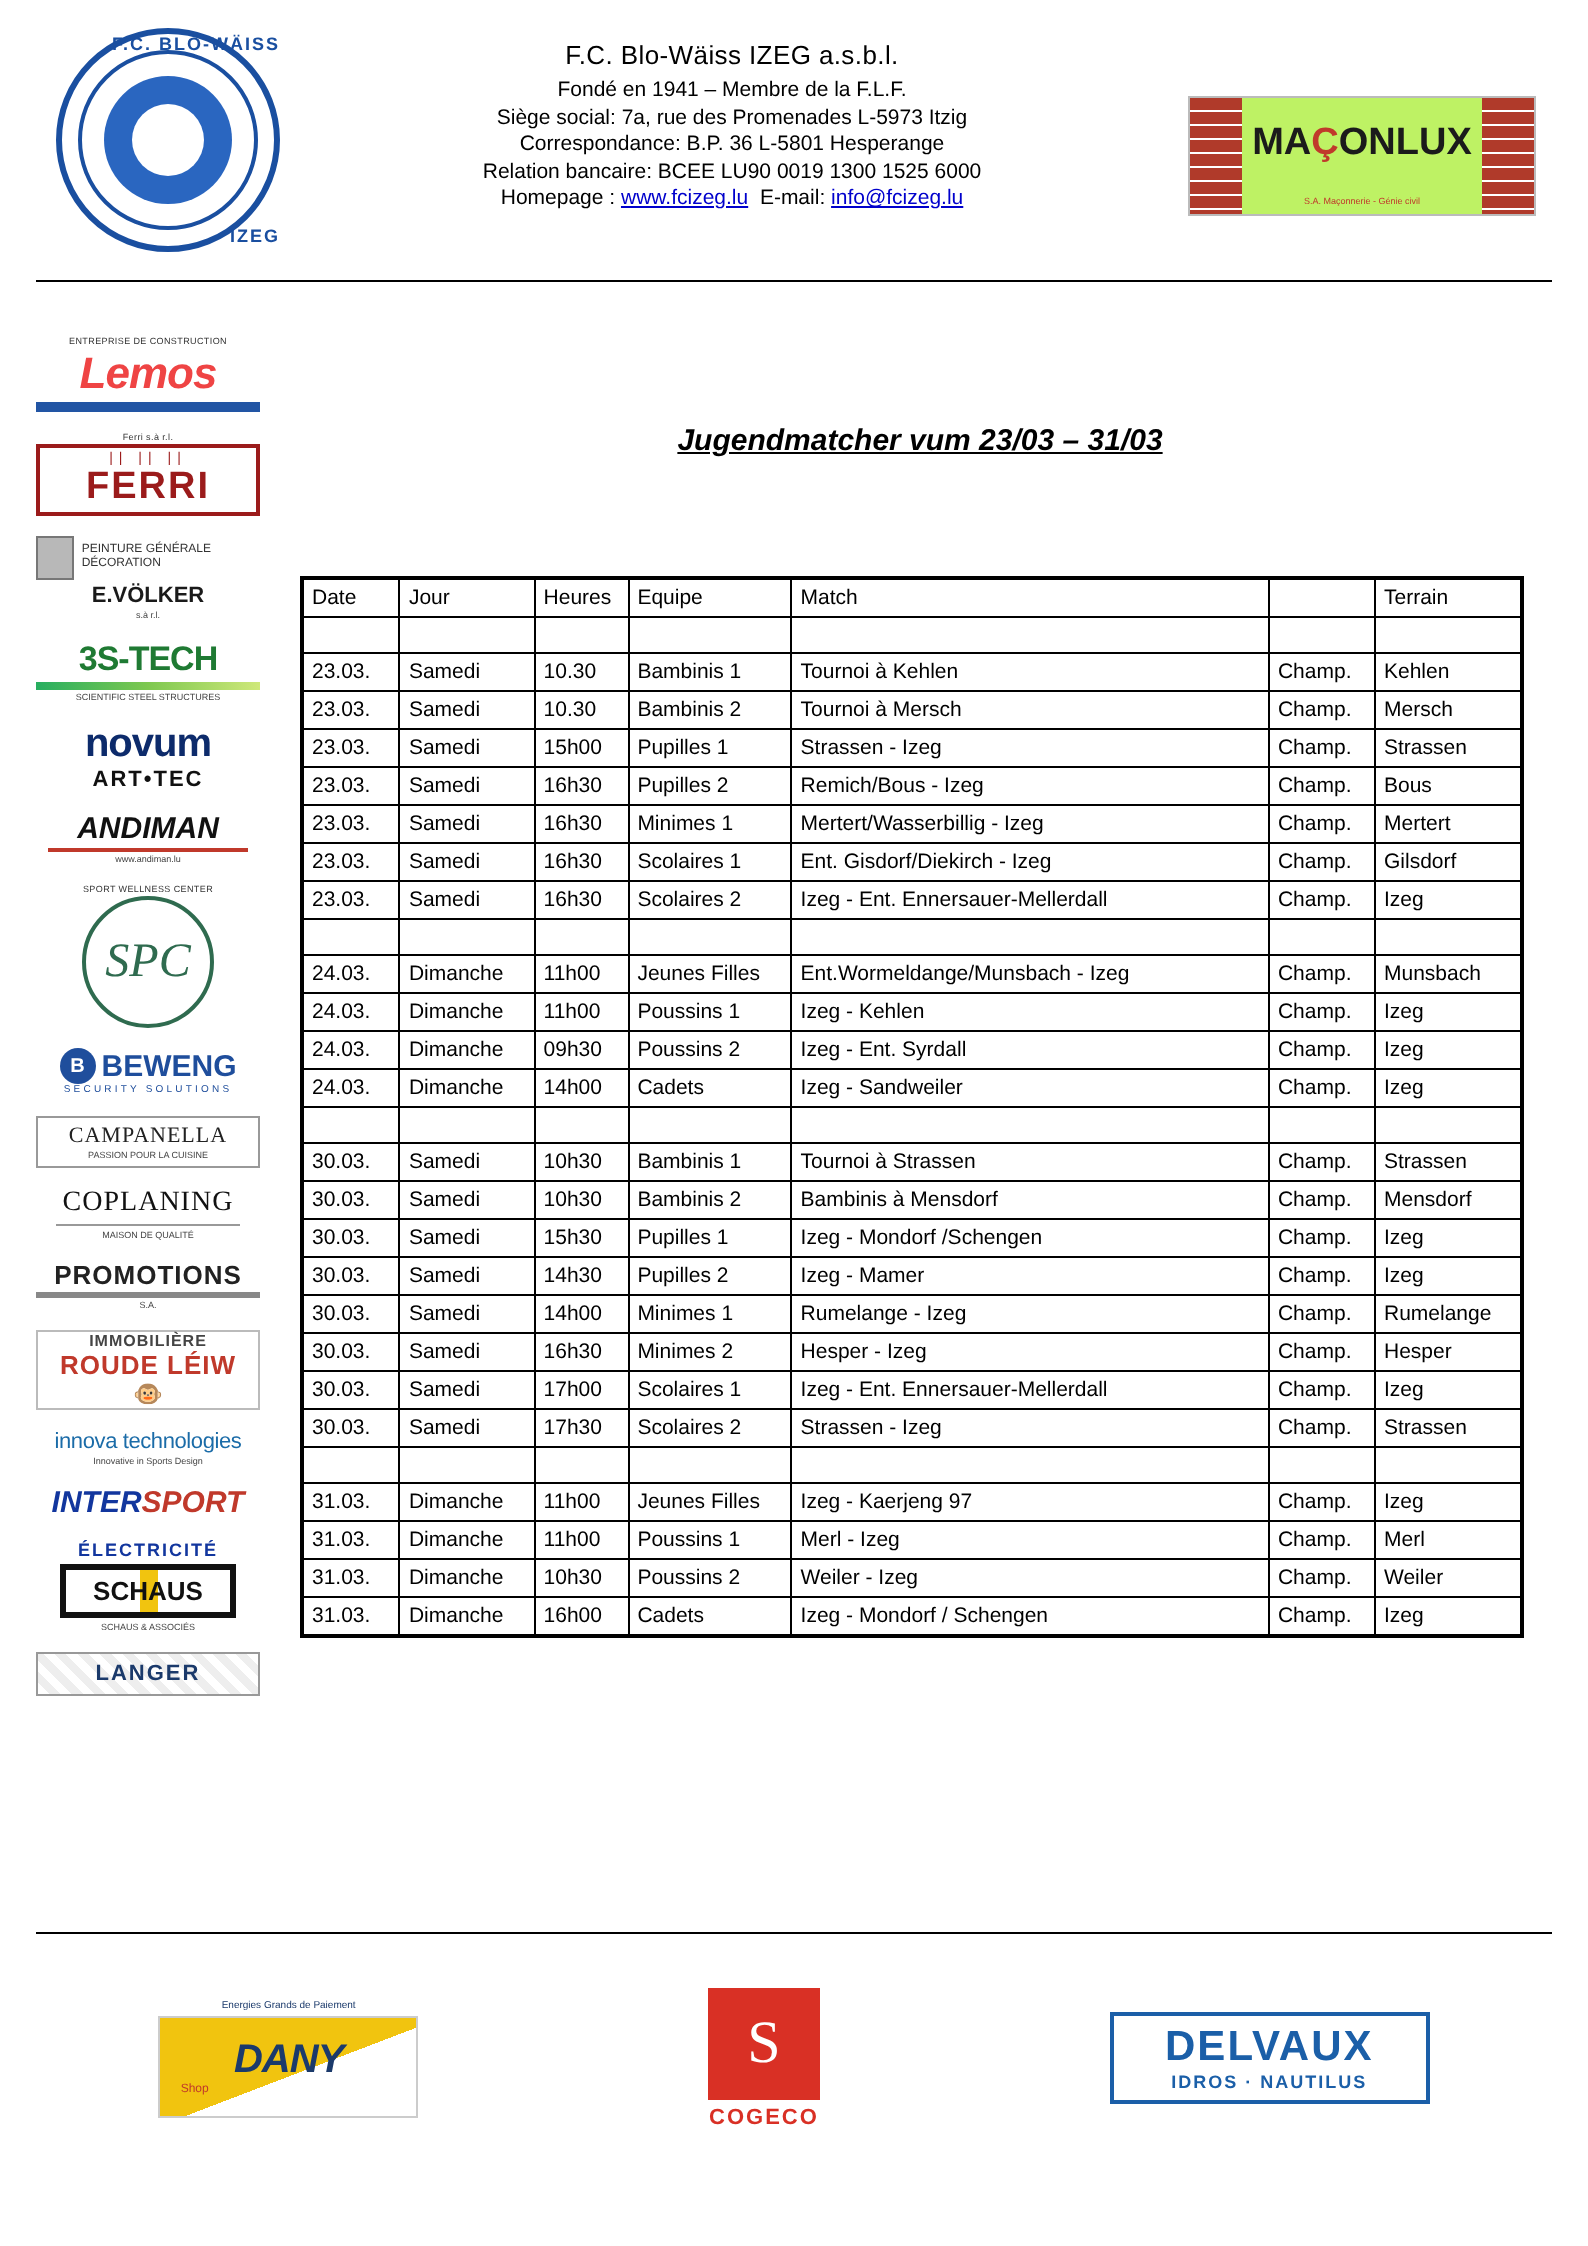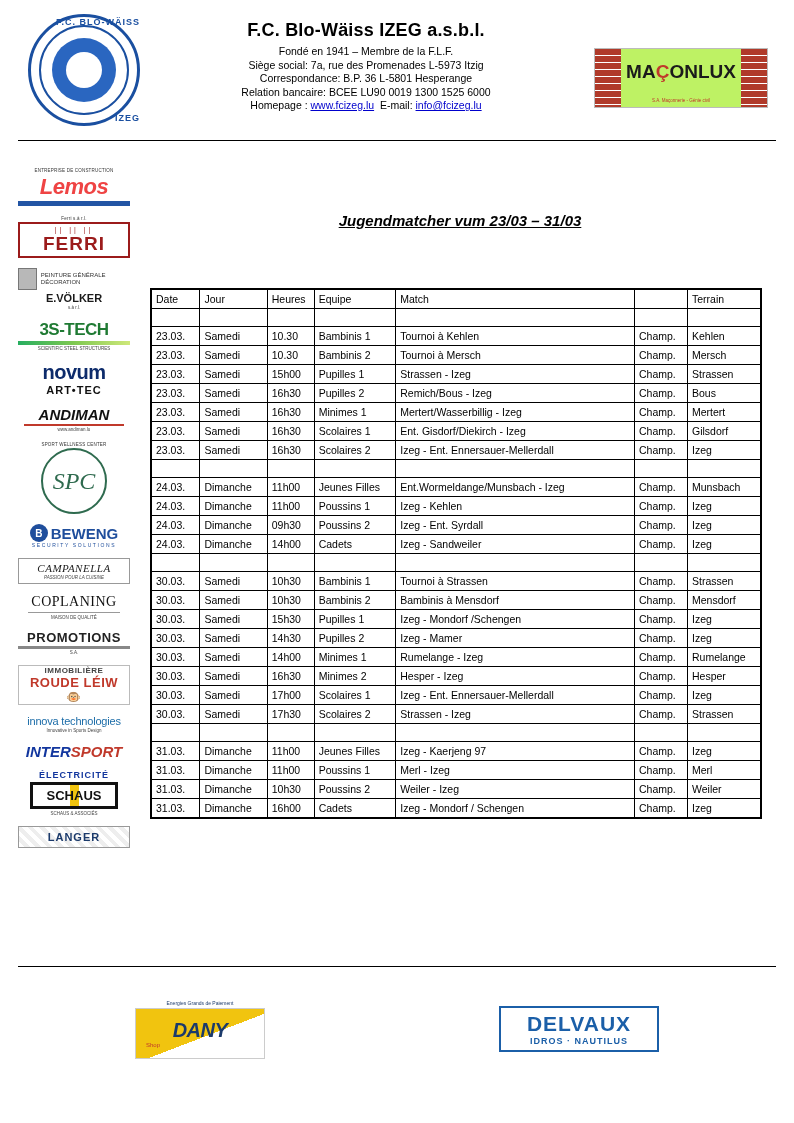--- a/index.html
+++ b/index.html
@@ -70,22 +70,22 @@
   .club-logo .txt-bottom { bottom: 3px; }
 
   .header-center {
     position: absolute;
     left: 128px;
     right: 190px;
     top: 20px;
     text-align: center;
   }
   .header-center .title {
-    font-size: 18px;
-    font-weight: bold;
+    font-size: 13px;
+    font-weight: normal;
     letter-spacing: 0.2px;
     margin-bottom: 4px;
   }
   .header-center .line {
     font-size: 10.5px;
     line-height: 13.5px;
   }
   .header-center .line a {
     color: #0000cc;
     text-decoration: underline;
@@ -290,21 +290,20 @@
     color: #1f4e9c;
   }
   .spon-beweng .sub3 {
     font-size: 5px;
     letter-spacing: 1.6px;
     color: #1f4e9c;
   }
   .spon-campanella .box {
     border: 1px solid #999;
     padding: 3px 2px;
-    font-style: italic;
   }
   .spon-campanella .main {
     font-family: "Liberation Serif", serif;
     font-size: 11px;
     color: #222;
     letter-spacing: 0.5px;
   }
   .spon-coplaning .main {
     font-family: "Liberation Serif", serif;
     font-size: 14px;
@@ -945,20 +944,24 @@
   <div class="footer-row">
 
     <div class="f-dany">
       <div class="cap">Energies Grands de Paiement</div>
       <div class="box">
         <div class="nm">DANY</div>
         <div class="sub">Shop</div>
       </div>
     </div>
 
+    <div class="f-cogeco">
+      <div class="sq"></div>
+      <div class="nm">COGECO</div>
+    </div>
 
 
     <div class="f-delvaux">
       <div class="box">
         <div class="nm">DELVAUX</div>
         <div class="sub">IDROS · NAUTILUS</div>
       </div>
     </div>
 
   </div>

